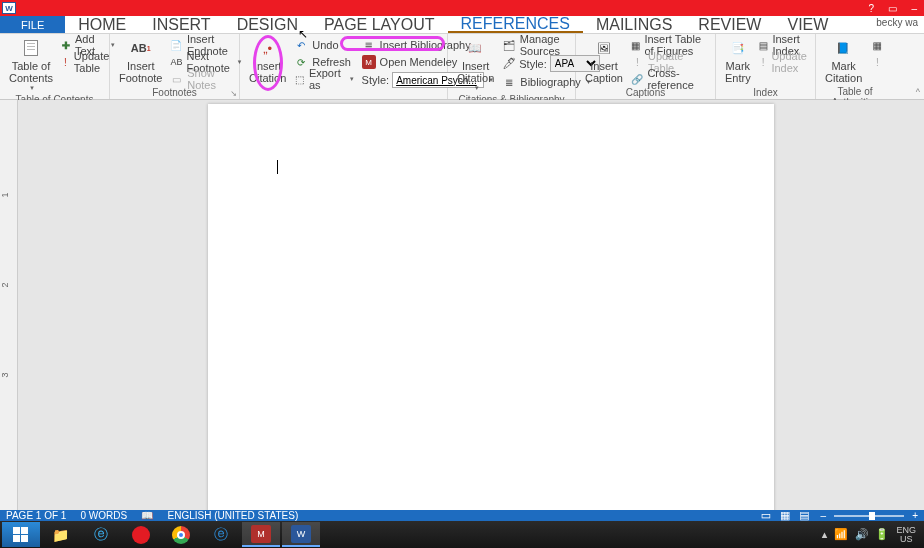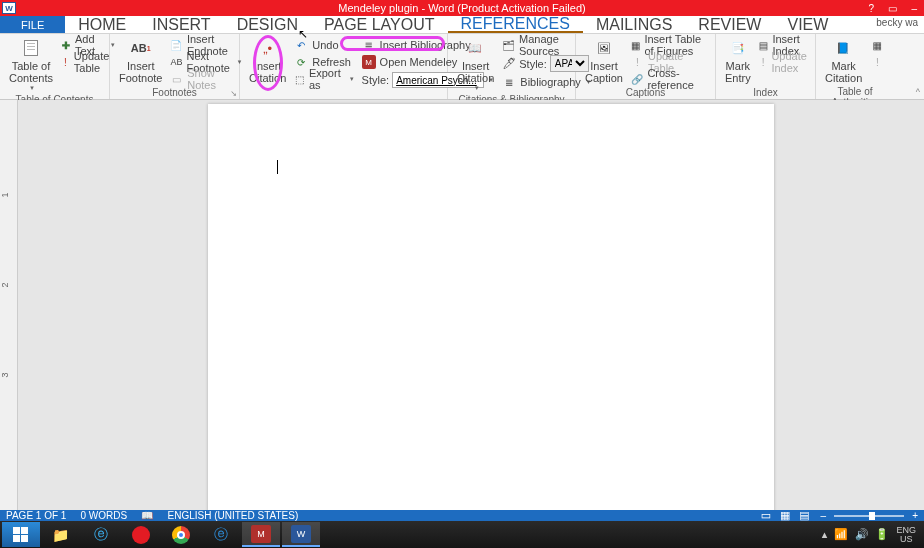--- a/index.html
+++ b/index.html
@@ -72,21 +72,20 @@
 .ic-plus { color:#3a7a3a;font-weight:bold;font-size:10px; }
 .ic-red { color:#c0392b; }
 .ic-green { color:#2e7d32; }
 .ic-blue { color:#1e6cc0; }
 </style>
 </head>
 <body>
 
 <div class="title-bar">
   <div class="word-icon-tl">W</div>
-  <div class="title-text">Mendeley plugin - Word (Product Activation Failed)</div>
   <div class="title-right">
     <span>?</span>
     <span>▭</span>
     <span>–</span>
   </div>
 </div>
 
 <div class="tabs">
   <div class="file-tab">FILE</div>
   <div class="tab">HOME</div>
@@ -204,21 +203,21 @@
         <span class="dd-caret">▾</span>
       </div>
       <div class="btn-stack">
         <div class="small-btn">
             <span class="si">🗂</span>
             <span>Manage Sources</span>
           </div>
         <div class="style-row">
           <span class="si">🖊</span>
           <span>Style:</span>
-          <select style="width:39px"><option>APA</option></select>
+          <select style="width:50px"><option>APA</option></select>
         </div>
         <div class="small-btn">
             <span class="si">≣</span>
             <span>Bibliography</span>
             <span class="dd-caret">▾</span>
           </div>
       </div>
     </div>
     <div class="group-label">Citations &amp; Bibliography</div>
   </div>

